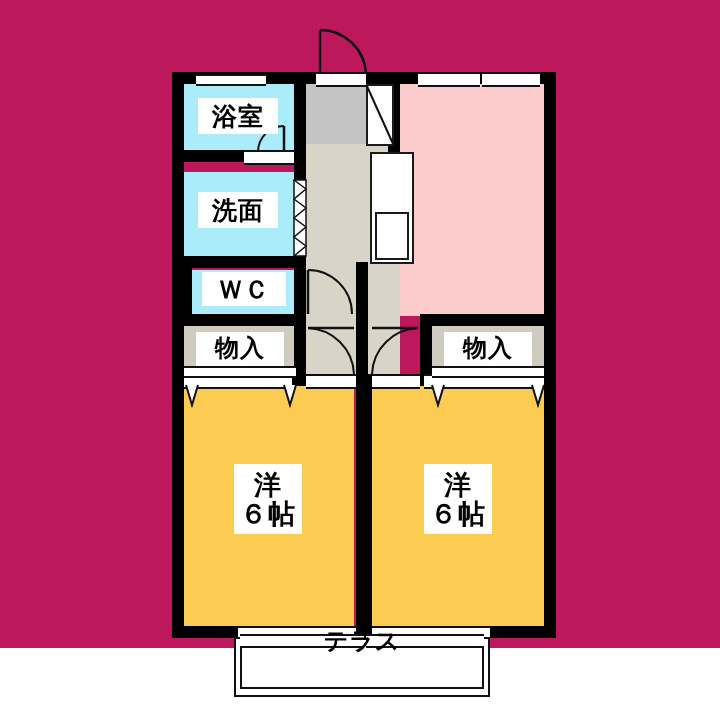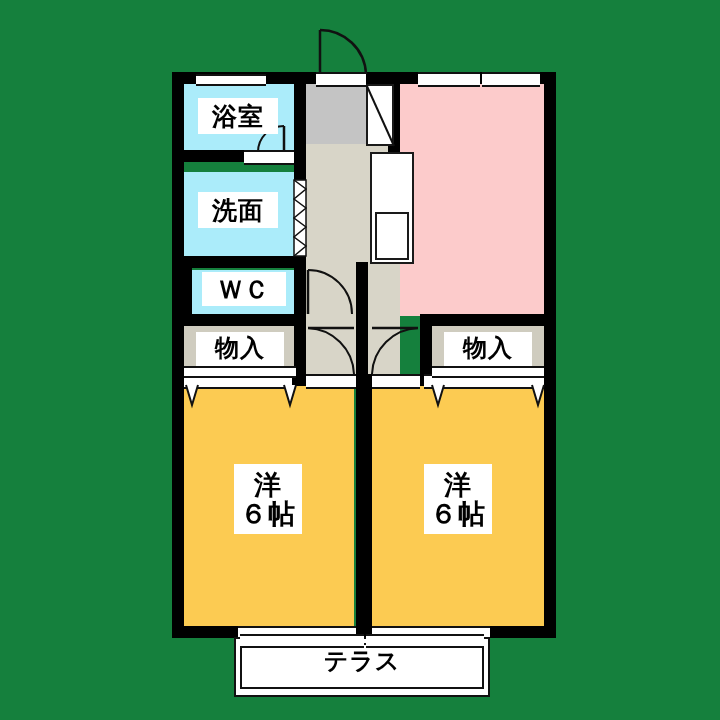--- a/index.html
+++ b/index.html
@@ -1,18 +1,18 @@
 <!DOCTYPE html>
 <html><head>
 <meta charset="utf-8">
 <style>
   html,body{margin:0;padding:0;background:#ffffff;}
   body{width:720px;height:720px;overflow:hidden;
        font-family:"DejaVu Sans","Liberation Sans",sans-serif;}
-  #plan{position:relative;width:720px;height:720px;background:#15803d;}
+  #plan{position:relative;width:720px;height:648px;background:#be185d;}
   
   .fill{position:absolute;box-sizing:border-box;}
   
   .wall{position:absolute;background:#000;}
   
   .thin{position:absolute;box-sizing:border-box;border:2px solid #1a1a1a;background:#fff;}
   
   .lbl{position:absolute;background:#fff;color:#000;
        display:flex;flex-direction:column;align-items:center;justify-content:center;
        line-height:1.08;white-space:nowrap;letter-spacing:0.04em;font-weight:700;}
@@ -185,17 +185,17 @@
   <div class="lbl" style="left:234px;top:464px;width:68px;height:70px;font-size:27px;">
     <span class="l1">洋</span>
     <span class="l2">６帖</span>
   </div>
 
   <div class="lbl" style="left:424px;top:464px;width:68px;height:70px;font-size:27px;">
     <span class="l1">洋</span>
     <span class="l2">６帖</span>
   </div>
 
-  <div class="lbl" style="left:296px;top:645px;width:132px;height:34px;font-size:24px;background:transparent;">
+  <div class="lbl" style="left:296px;top:625px;width:132px;height:34px;font-size:24px;background:transparent;">
     <span class="l1">テラス</span>
   </div>
 
 </div>
 
 </body></html>

